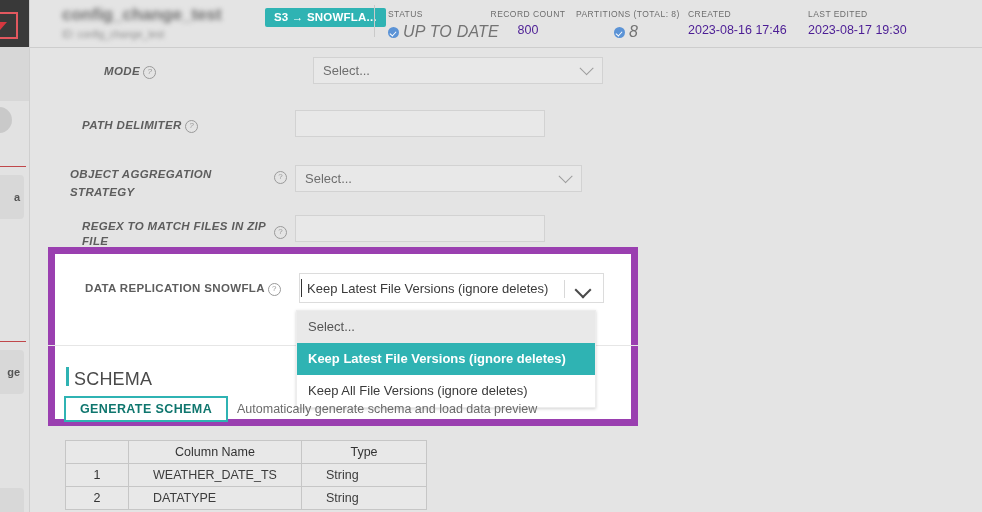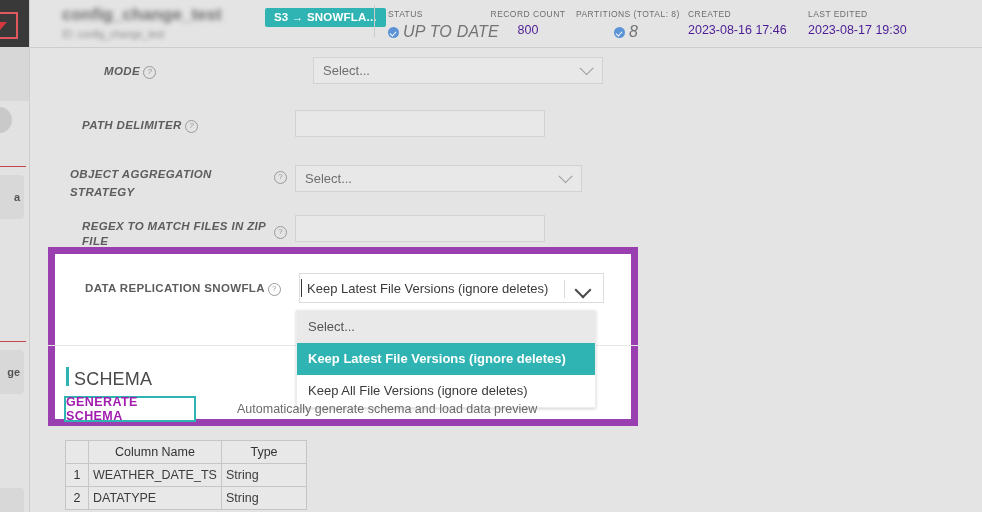--- a/index.html
+++ b/index.html
@@ -74,28 +74,28 @@
 
   .menu{position:absolute;left:296px;top:310px;width:300px;background:#fff;
     box-shadow:0 1px 3px rgba(0,0,0,.18);border:1px solid #ededed;box-sizing:border-box;}
   .mitem{height:32px;line-height:32px;padding-left:11px;font-size:13px;color:#3a3a3a;white-space:nowrap;}
   .mitem.placeholder{background:#e9e9e9;color:#555;}
   .mitem.sel{background:#2fb3b3;color:#fff;font-weight:bold;}
 
   
   .schema-bar{position:absolute;left:66px;top:367px;width:3px;height:19px;background:#2fb3b3;}
   .schema-title{position:absolute;left:74px;top:369px;font-size:18px;color:#4a4a4a;letter-spacing:.2px;}
-  .genbtn{position:absolute;left:64px;top:396px;width:132px;height:26px;border:2px solid #2fb3b3;
-    box-sizing:border-box;background:#fff;color:#a21caf;font-size:12.5px;font-weight:bold;letter-spacing:.4px;
+  .genbtn{position:absolute;left:64px;top:396px;width:164px;height:26px;border:2px solid #2fb3b3;
+    box-sizing:border-box;background:#fff;color:#0f766e;font-size:12.5px;font-weight:bold;letter-spacing:.4px;
     display:flex;align-items:center;justify-content:center;}
   .genhint{position:absolute;left:237px;top:402px;font-size:12.5px;color:#6a6a6a;white-space:nowrap;}
 
   
   .tbl{position:absolute;left:65px;top:440px;border-collapse:collapse;background:#e8e8e8;}
-  .tbl td,.tbl th{border:1px solid #c6c6c6;font-size:12.5px;color:#3c3c3c;height:22px;padding:0 4px;
+  .tbl td,.tbl th{border:1px solid #c6c6c6;font-size:12.5px;color:#3c3c3c;height:22px;padding:0 24px;
     font-weight:normal;background:#e8e8e8;}
   .tbl th{text-align:center;color:#333;}
   .tbl td.num{width:14px;text-align:center;color:#333;}
   .tbl td.cname{width:124px;}
   .tbl td.ctype{width:76px;}
   .tbl th.hnum{width:14px;}
   .tbl th.hname{width:124px;}
   .tbl th.htype{width:76px;}
 </style>
 </head>

